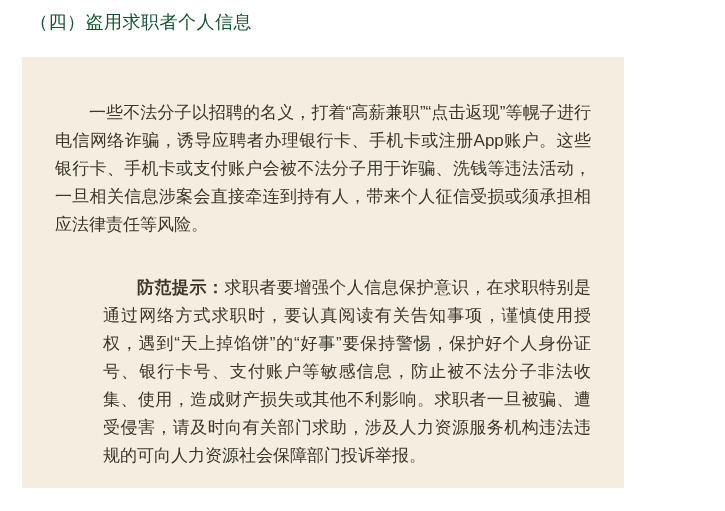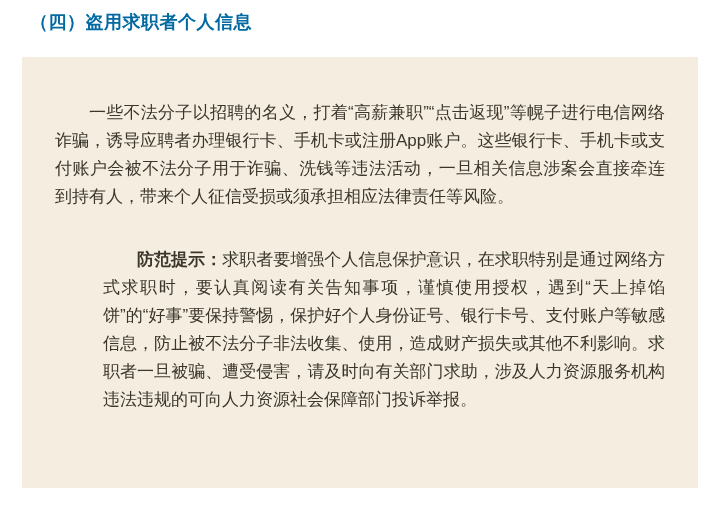--- a/index.html
+++ b/index.html
@@ -14,29 +14,29 @@
     position: relative;
     overflow: hidden;
   }
   .section-heading {
     position: absolute;
     left: 30px;
     top: 10px;
     margin: 0;
     font-size: 18px;
     line-height: 24px;
-    font-weight: bold;
-    color: #0369a1;
+    font-weight: normal;
+    color: #14532d;
     letter-spacing: 0.5px;
   }
   .content-box {
     position: absolute;
     left: 22px;
     top: 57px;
-    width: 676px;
+    width: 602px;
     height: 431px;
     box-sizing: border-box;
     background: #f5eee0;
     padding: 42px 33px 0 33px;
   }
   .content-box p {
     margin: 0;
     font-size: 17px;
     line-height: 28px;
     color: #3b362c;

